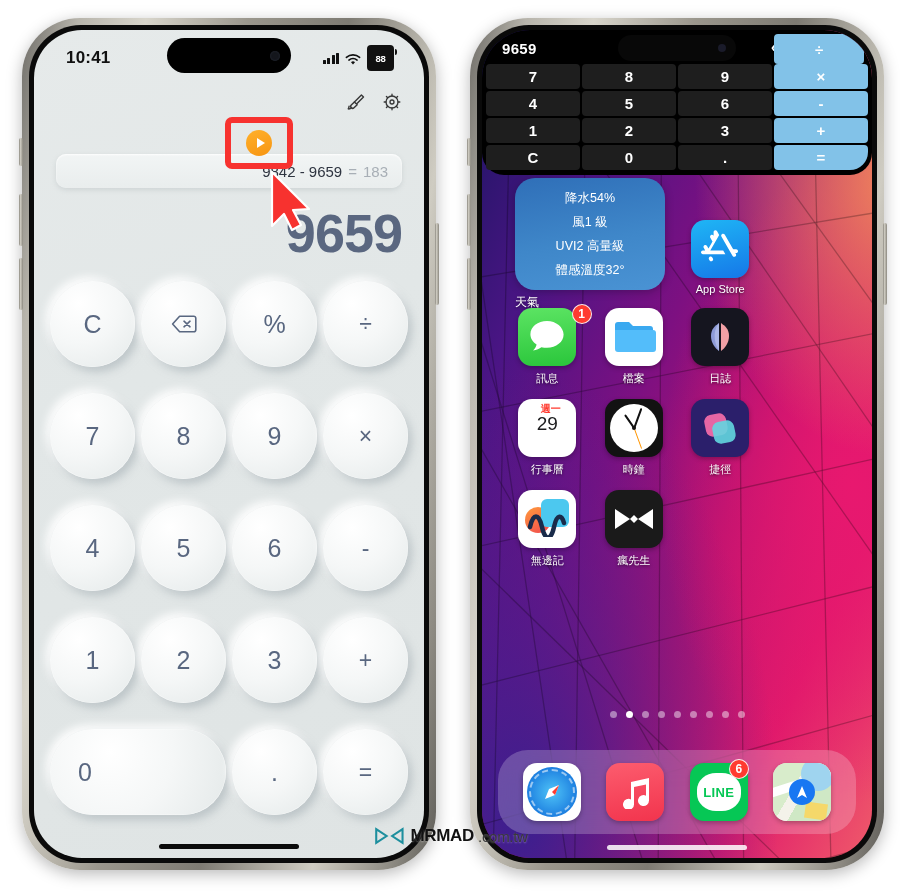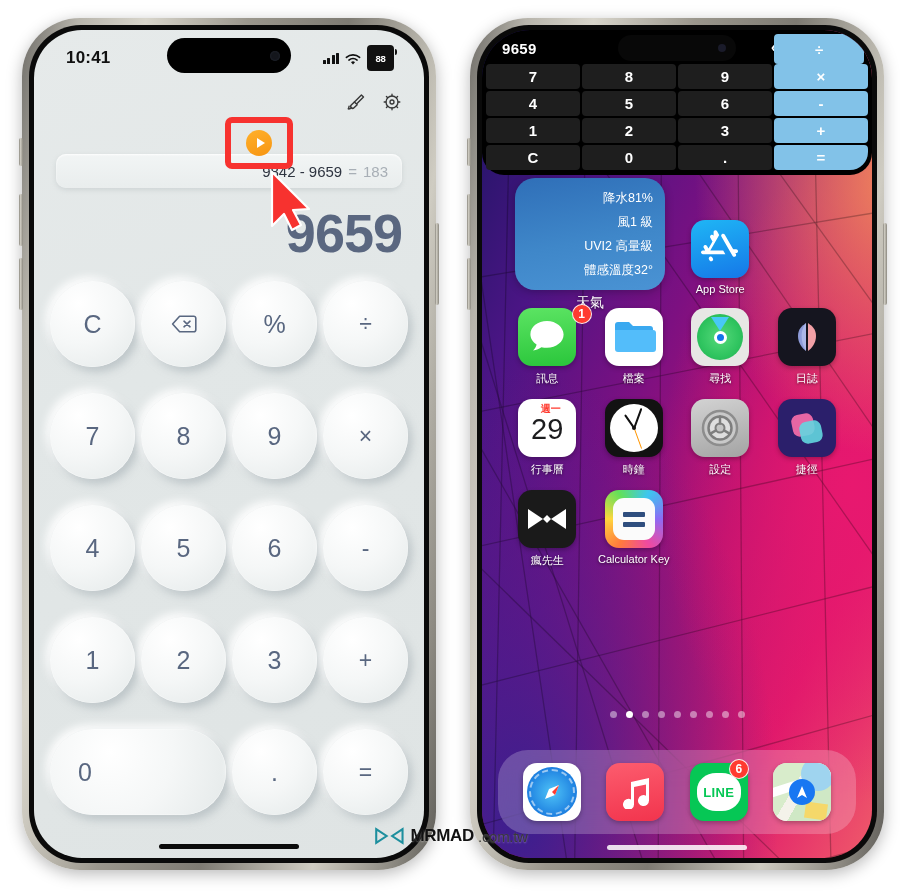--- a/index.html
+++ b/index.html
@@ -191,26 +191,26 @@
   .kb-key.r-eq { border-radius:4px 4px 18px 4px; }
 
   
   .wx-widget {
     position:absolute; left:33px; top:148px; width:150px; height:112px;
     background: linear-gradient(170deg,#2f6fb8,#3f87c9 55%,#4a93d4);
     border-radius:20px; overflow:hidden;
     padding: 8px 12px 8px 12px; color:#fff; font-size:12.5px;
     box-shadow: 0 2px 8px rgba(0,0,0,.25);
   }
-  .wx-row { display:flex; justify-content:flex-end; align-items:center; padding:3.5px 0; }
+  .wx-row { display:flex; justify-content:center; align-items:center; padding:3.5px 0; }
   .wx-label{ font-size:12.5px; }
   .wx-val{ font-size:12.5px; }
   .wx-caption {
-    position:absolute; left:33px; top:264px; width:150px; text-align:center;
-    color:#fff; font-size:14px; text-shadow:0 1px 3px rgba(0,0,0,.6);
+    position:absolute; left:33px; top:264px; width:150px; 
+    color:#fff; font-size:12px; text-shadow:0 1px 3px rgba(0,0,0,.6);
   }
 
   .icon-grid { position:absolute; left:0; right:0; top:190px; padding: 0 22px; }
   .icon-row { display:grid; grid-template-columns: repeat(4,1fr); margin-bottom:13px; }
   .app { display:flex; flex-direction:column; align-items:center; gap:5px; position:relative; cursor:pointer; }
   .app-ico { width:58px; height:58px; border-radius:14px; position:relative; overflow:hidden;
      box-shadow:0 2px 5px rgba(0,0,0,.28); }
   .app-name { font-size:11px; color:#fff; text-shadow:0 1px 3px rgba(0,0,0,.65); white-space:nowrap; }
   .badge {
     position:absolute; right:-1px; top:-4px; min-width:20px; height:20px; border-radius:10px;
@@ -382,21 +382,21 @@
                 <path d="M180 -20 L410 300"></path>
               <path d="M-20 250 L176 880"></path>
                 <path d="M-20 385 L262 880"></path>
               <path d="M-20 520 L350 880"></path>
             </g>
           </svg>
 
           <div class="wx-widget">
             <div class="wx-row">
               <span class="wx-label">降水</span>
-              <span class="wx-val">81%</span>
+              <span class="wx-val">54%</span>
             </div>
             <div class="wx-row">
               <span class="wx-label">風</span>
               <span class="wx-val">1 級</span>
             </div>
             <div class="wx-row">
               <span class="wx-label">UVI</span>
               <span class="wx-val">2 高量級</span>
             </div>
             <div class="wx-row">
@@ -446,100 +446,83 @@
               <div class="app">
                 <div class="app-ico" style="background:#fff;display:flex;align-items:center;justify-content:center;">
                   <svg width="44" height="36" viewBox="0 0 44 36">
                       <path d="M3 6a3 3 0 0 1 3-3h11l4 4h17a3 3 0 0 1 3 3v3H3V6z" fill="#3aa9f0"></path>
                       <path d="M3 11h38a3 3 0 0 1 3 3v16a3 3 0 0 1-3 3H6a3 3 0 0 1-3-3V11z" fill="#53bdfa"></path>
                     </svg>
                 </div>
                 <div class="app-name">檔案</div>
               </div>
               <div class="app">
-                <div class="app-ico" style="background:#e7e7e5;display:flex;align-items:center;justify-content:center;">
-                  <div style="width:46px;height:46px;border-radius:50%;background:radial-gradient(circle,#55d97a 0%,#2fc45f 60%,#1eab4e 100%);display:flex;align-items:center;justify-content:center;position:relative;">
-                    <div style="position:absolute;top:3px;width:0;height:0;border-left:9px solid transparent;border-right:9px solid transparent;border-top:14px solid #48c8f5;"></div>
-                    <div style="width:13px;height:13px;border-radius:50%;background:#1475e8;border:3px solid #fff;"></div>
-                  </div>
-                </div>
-                <div class="app-name">尋找</div>
-              </div>
-              <div class="app">
                 <div class="app-ico" style="background:#15151f;display:flex;align-items:center;justify-content:center;">
                   <svg width="40" height="40" viewBox="0 0 40 40">
                     <path d="M19 6c-4 3-8 6-8 13s4 12 8 15V6z" fill="#8e9bd8"></path>
                     <path d="M21 6c4 3 8 6 8 13s-4 12-8 15V6z" fill="#f2a0a6"></path>
                     <path d="M19 6c-2.4 3.4-4.4 7-4.4 13s2 11 4.4 15V6z" fill="#b9c3ee" opacity=".7"></path>
                   </svg>
                 </div>
                 <div class="app-name">日誌</div>
               </div>
             </div>
 
             <div class="icon-row">
               <div class="app">
                 <div class="app-ico" style="background:#fff;display:flex;flex-direction:column;align-items:center;justify-content:flex-start;padding-top:5px;">
                   <div style="font-size:10px;font-weight:700;color:#ff3b30;line-height:1;margin-left:7px;">週一</div>
-                  <div style="font-size:29px;font-weight:300;color:#1c1c1e;line-height:1.05;">29</div>
+                  <div style="font-size:19px;font-weight:300;color:#1c1c1e;line-height:1.05;">29</div>
                 </div>
                 <div class="app-name">行事曆</div>
               </div>
               <div class="app">
                 <div class="app-ico" style="background:#121212;display:flex;align-items:center;justify-content:center;">
                   <div style="width:48px;height:48px;border-radius:50%;background:#fff;position:relative;">
                     <div style="position:absolute;left:50%;top:50%;width:1.8px;height:16px;background:#111;transform-origin:bottom center;transform:translate(-50%,-100%) rotate(-35deg);border-radius:1px;"></div>
                     <div style="position:absolute;left:50%;top:50%;width:1.5px;height:21px;background:#111;transform-origin:bottom center;transform:translate(-50%,-100%) rotate(20deg);border-radius:1px;"></div>
                     <div style="position:absolute;left:50%;top:50%;width:1.2px;height:22px;background:#ff9500;transform-origin:bottom center;transform:translate(-50%,-100%) rotate(160deg);border-radius:1px;"></div>
                     <div style="position:absolute;left:50%;top:50%;width:4px;height:4px;background:#111;border-radius:50%;transform:translate(-50%,-50%);"></div>
                   </div>
                 </div>
                 <div class="app-name">時鐘</div>
               </div>
               <div class="app">
-                <div class="app-ico" style="background:linear-gradient(165deg,#d3d3d3,#a3a3a3);display:flex;align-items:center;justify-content:center;">
-                  <svg width="46" height="46" viewBox="0 0 46 46" fill="none" stroke="#787878" stroke-width="3">
-                    <circle cx="23" cy="23" r="17" fill="#c9c9c9" stroke="#8d8d8d" stroke-width="2.5"></circle>
-                    <circle cx="23" cy="23" r="11.5" stroke="#7e7e7e" stroke-width="2.5" fill="#dedede"></circle>
-                    <circle cx="23" cy="23" r="4.5" fill="#c4c4c4" stroke="#7e7e7e" stroke-width="2"></circle>
-                    <path d="M23 11.5v7M13 28.8l6-3.4M33 28.8l-6-3.4" stroke="#7e7e7e" stroke-width="2.5" stroke-linecap="round"></path>
-                  </svg>
-                </div>
-                <div class="app-name">設定</div>
-              </div>
-              <div class="app">
                 <div class="app-ico" style="background:#2b1f6b;display:flex;align-items:center;justify-content:center;">
                   <svg width="40" height="40" viewBox="0 0 40 40">
                     <rect x="5" y="6" width="22" height="22" rx="7" fill="#f06aa8" transform="rotate(-12 16 17)" opacity=".95"></rect>
                     <rect x="13" y="13" width="22" height="22" rx="7" fill="#63d6e0" transform="rotate(-12 24 24)" opacity=".9"></rect>
                   </svg>
                 </div>
                 <div class="app-name">捷徑</div>
               </div>
             </div>
 
             <div class="icon-row">
+              <div class="app">
+                <div class="app-ico" style="background:#fff;display:flex;align-items:center;justify-content:center;">
+                  <div style="position:relative;width:48px;height:48px;">
+                    <div style="position:absolute;left:2px;top:12px;width:26px;height:26px;border-radius:50%;background:linear-gradient(150deg,#ff9a3c,#f0484f);"></div>
+                    <div style="position:absolute;right:2px;top:4px;width:28px;height:28px;border-radius:6px;background:#4cc8ef;"></div>
+                    <svg style="position:absolute;left:0;top:6px;" width="48" height="36" viewBox="0 0 48 36" fill="none" stroke="#1a2b4a" stroke-width="4.5" stroke-linecap="round">
+                      <path d="M7 26c3-14 9-14 12 0s9 14 12 0 8-12 10-4"></path>
+                    </svg>
+                  </div>
+                </div>
+                <div class="app-name">無邊記</div>
+              </div>
               <div class="app">
                 <div class="app-ico" style="background:#1a1a1a;display:flex;align-items:center;justify-content:center;">
                   <svg width="42" height="26" viewBox="0 0 42 26" fill="#fff">
                     <path d="M2 3 L17 13 L2 23 Z"></path>
                       <path d="M40 3 L25 13 L40 23 Z"></path>
                     <path d="M17 13 L21 9 L25 13 L21 17 Z"></path>
                   </svg>
                 </div>
                 <div class="app-name">瘋先生</div>
-              </div>
-              <div class="app">
-                <div class="app-ico" style="background:conic-gradient(from 210deg,#ff7a3d,#ffd63d,#62e05a,#3dc6f0,#8d6bf5,#f04aa0,#ff7a3d);display:flex;align-items:center;justify-content:center;">
-                  <div style="width:42px;height:42px;border-radius:11px;background:#fbfbfb;display:flex;flex-direction:column;align-items:center;justify-content:center;gap:5px;">
-                    <div style="width:22px;height:5px;border-radius:1px;background:#2f4e7e;"></div>
-                    <div style="width:22px;height:5px;border-radius:1px;background:#2f4e7e;"></div>
-                  </div>
-                </div>
-                <div class="app-name">Calculator Key</div>
               </div>
               <div class="app spacer">
                   <div class="app-ico"></div>
                   <div class="app-name">.</div>
                 </div>
             </div>
           </div>
 
           <div class="page-dots">
             <span class="dot"></span>

